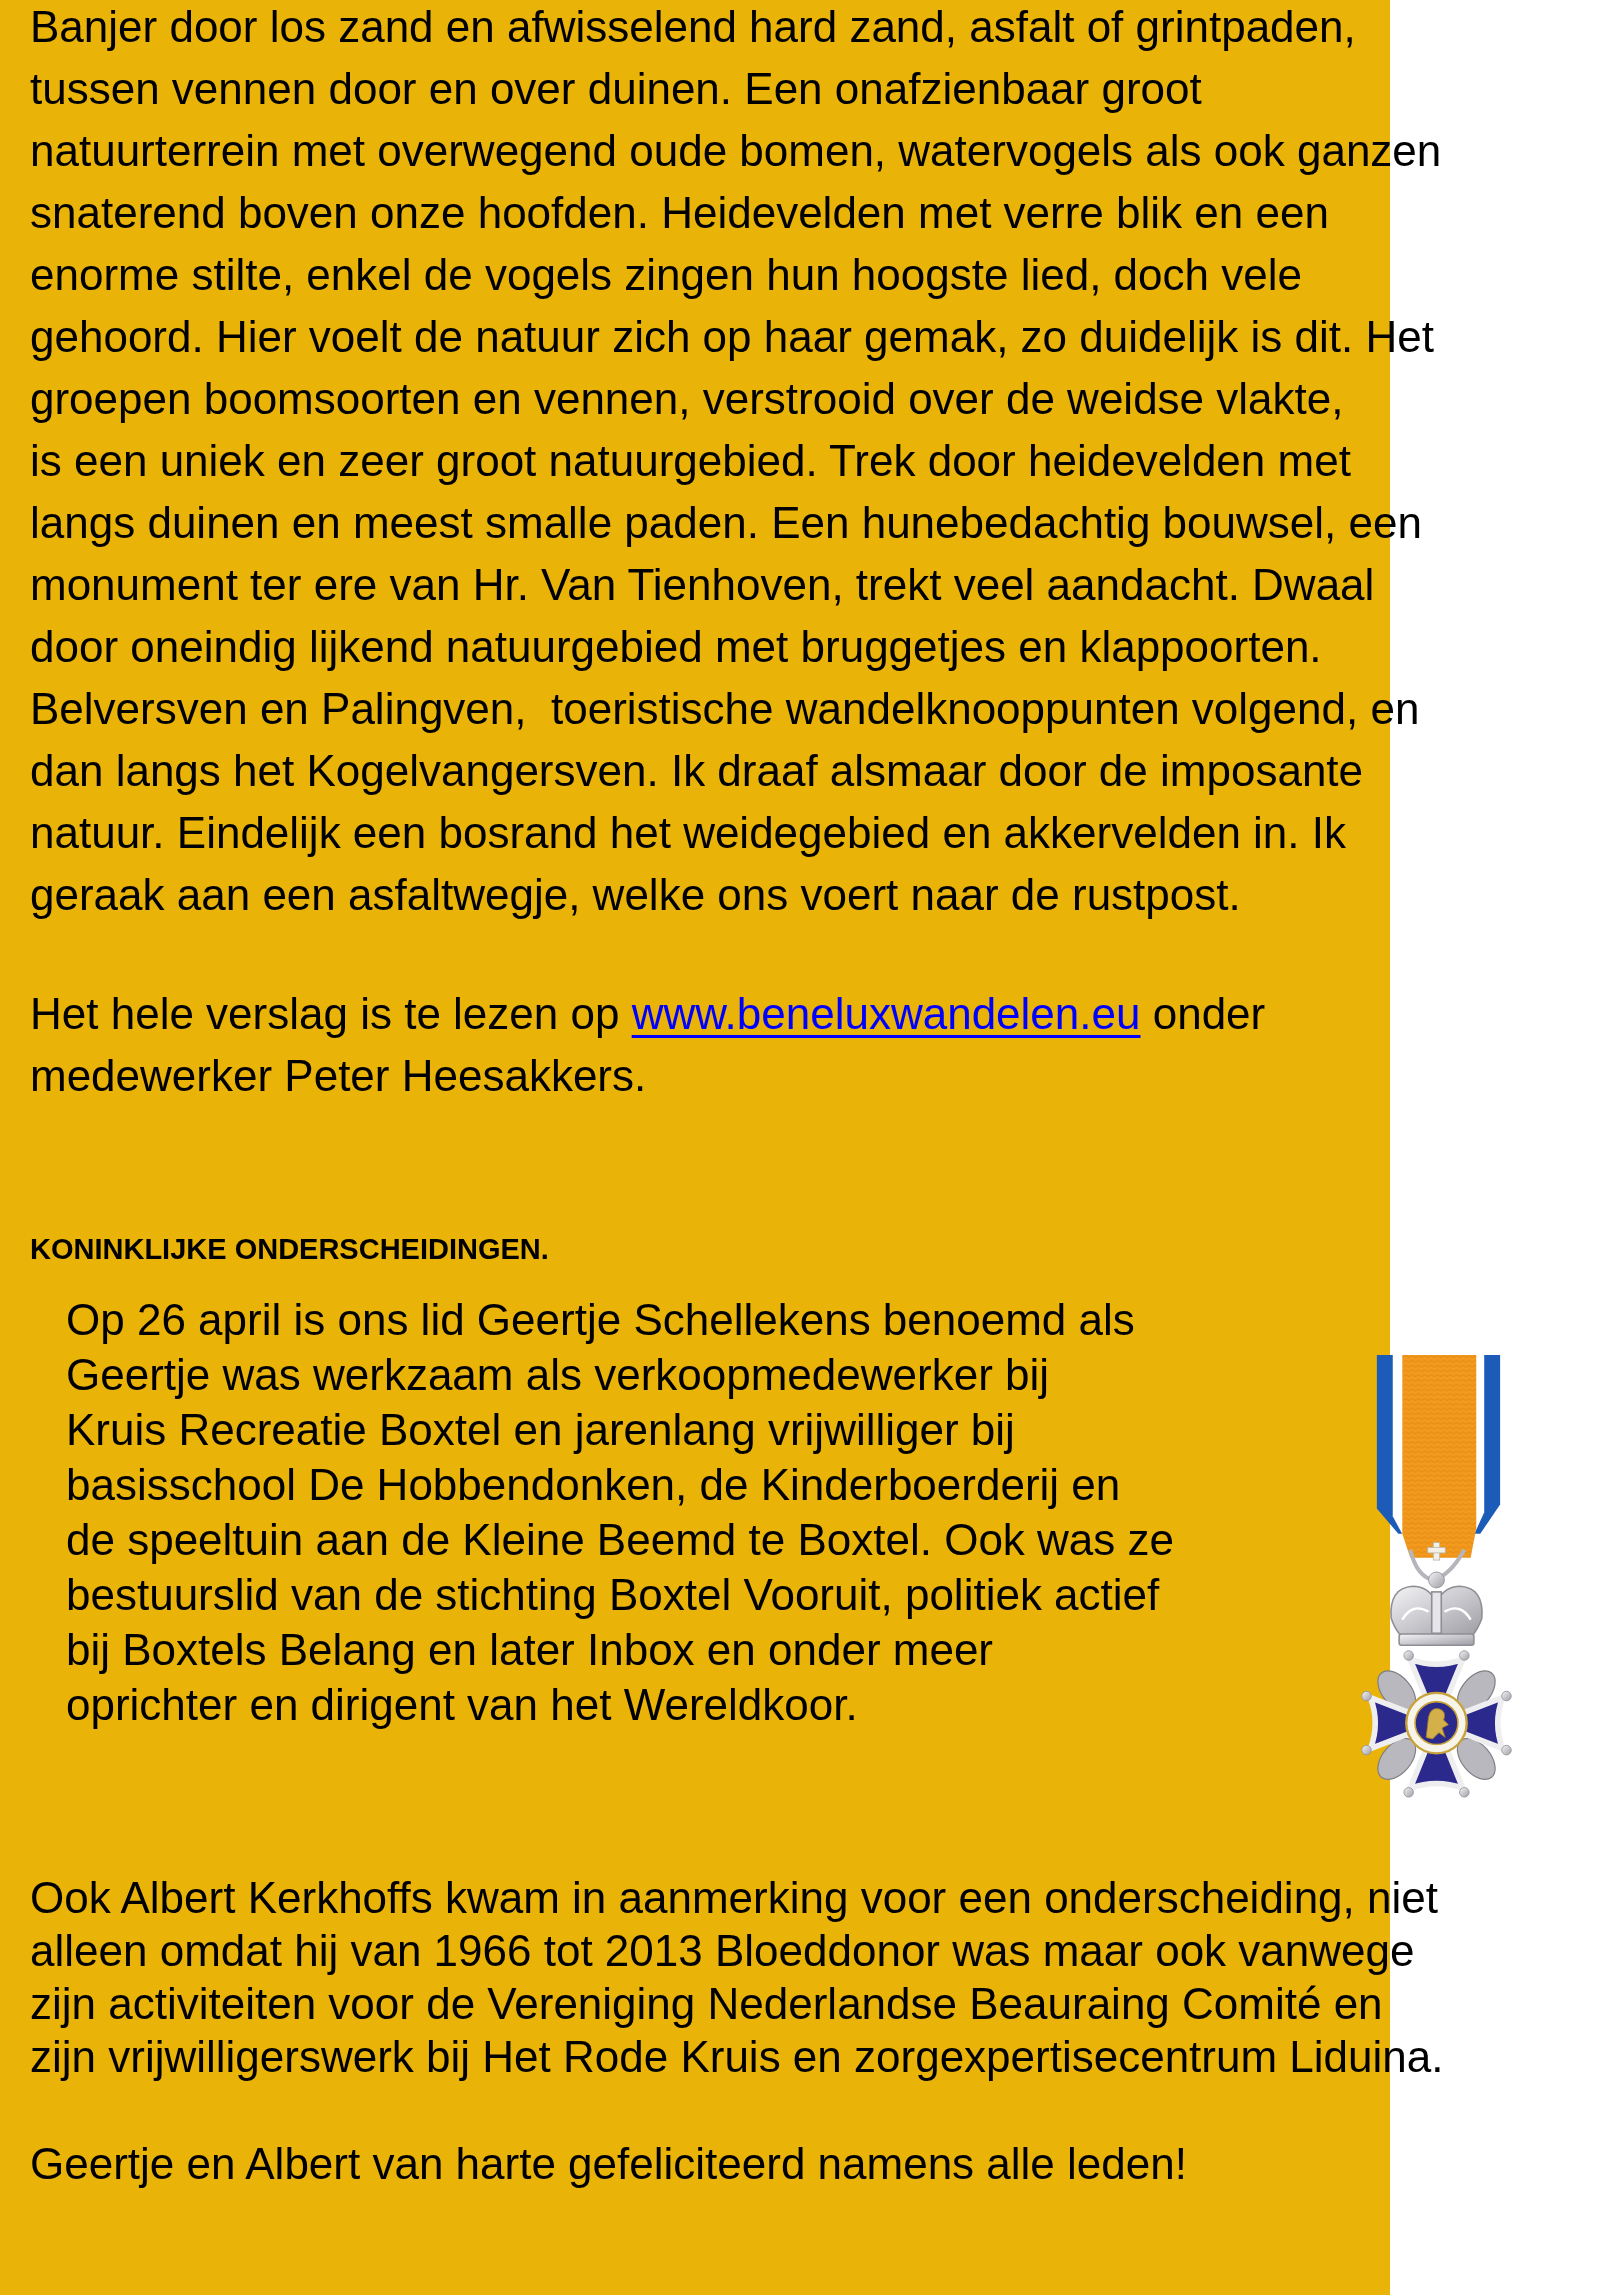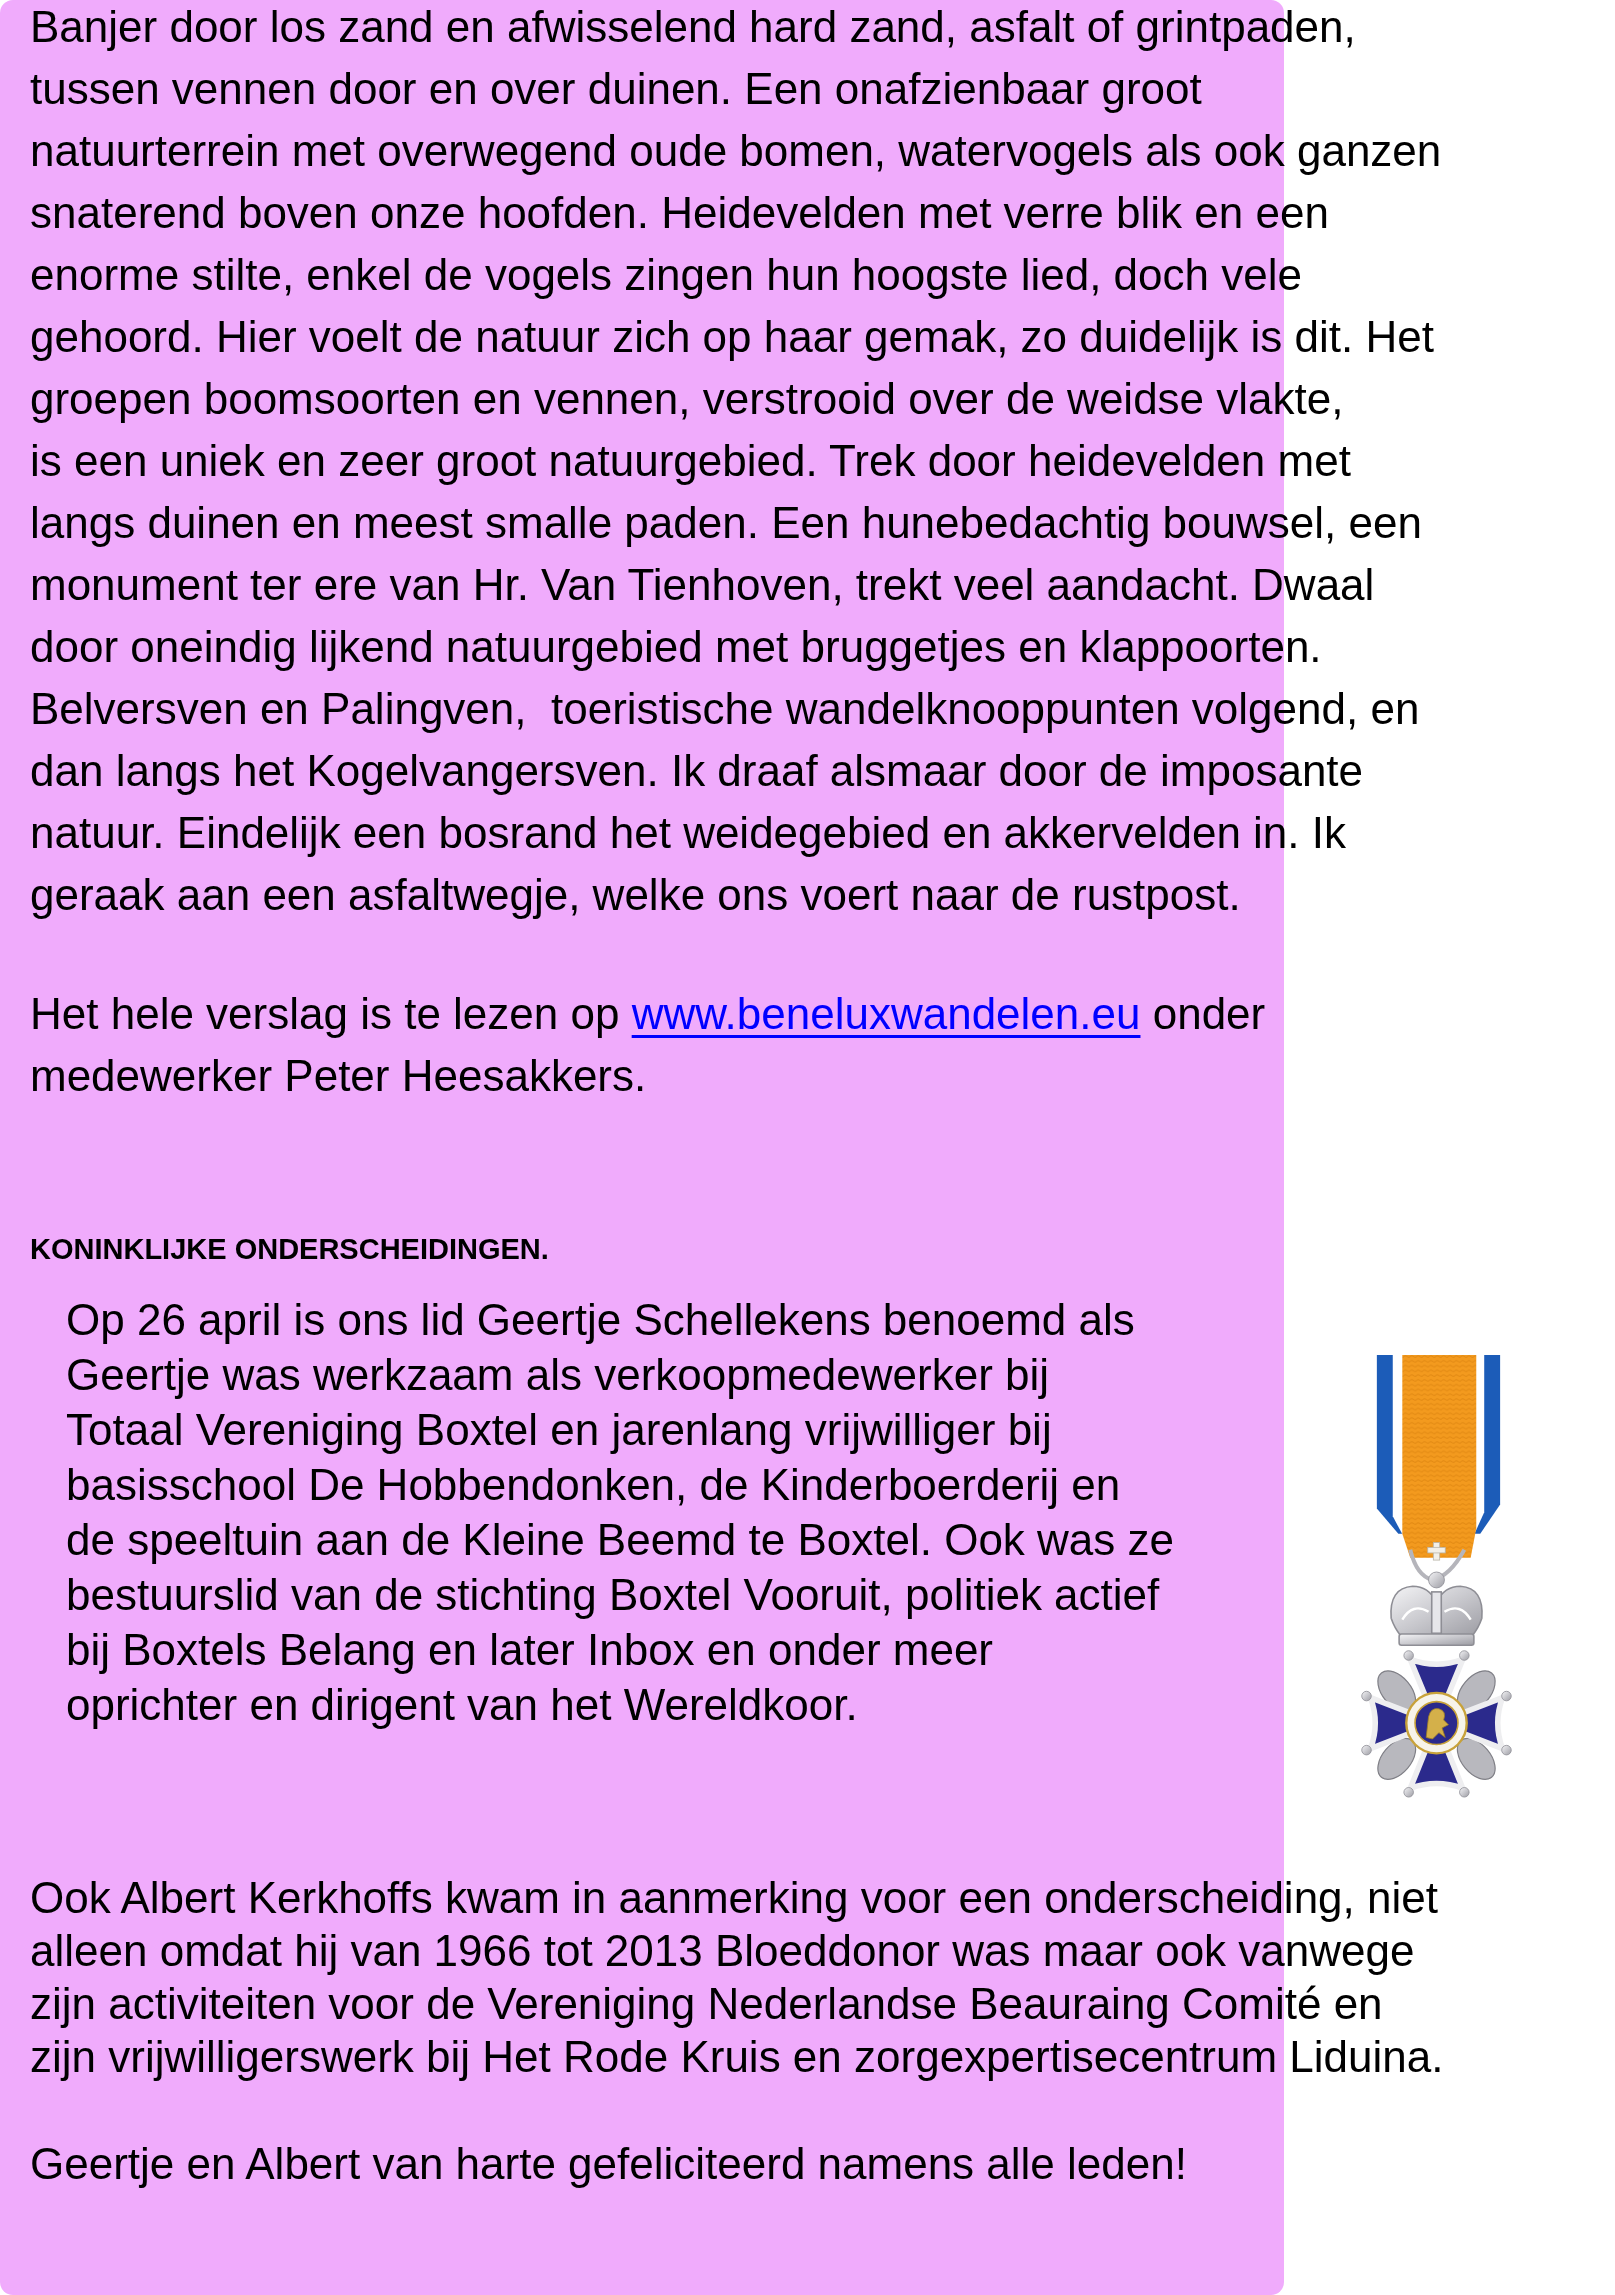--- a/index.html
+++ b/index.html
@@ -1,17 +1,17 @@
 <!DOCTYPE html>
 <html style="font-size:12.7px"><head>
 <meta charset="utf-8">
 <style>
   html, body { margin: 0; padding: 0; background: #ffffff; }
   body { width: 1616px; height: 2295px; position: relative; overflow: hidden; }
-  .page { position: absolute; left: 0; top: 0; width: 1284px; height: 2295px; background: #f0abfc; border-radius: 13px; }
+  .page { position: absolute; left: 0; top: 0; width: 1390px; height: 2295px; background: #eab308; }
   .block { position: absolute; left: 30px; margin: 0; }
   .line {
     display: block; white-space: pre;
     font-family: "Liberation Sans", sans-serif;
     font-size: 44px; color: #000000;
   }
   .b1 .line { height: 62px; line-height: 62px; }
   .b2 .line { height: 55px; line-height: 55px; }
   .b3 .line { height: 53px; line-height: 53px; }
   .heading {
@@ -48,21 +48,21 @@
   <div class="block b1" style="top:983px;">
     <span class="line"><span>Het hele verslag is te lezen op </span><a class="link" href="#">www.beneluxwandelen.eu</a><span> onder</span></span>
     <span class="line">medewerker Peter Heesakkers.</span>
   </div>
 
   <div class="heading" style="top:1219px;">KONINKLIJKE ONDERSCHEIDINGEN.</div>
 
   <div class="block b2" style="top:1292px;margin-left:36px;">
     <span class="line">Op 26 april is ons lid Geertje Schellekens benoemd als</span>
     <span class="line">Geertje was werkzaam als verkoopmedewerker bij</span>
-    <span class="line">Totaal Vereniging Boxtel en jarenlang vrijwilliger bij</span>
+    <span class="line">Kruis Recreatie Boxtel en jarenlang vrijwilliger bij</span>
     <span class="line">basisschool De Hobbendonken, de Kinderboerderij en</span>
     <span class="line">de speeltuin aan de Kleine Beemd te Boxtel. Ook was ze</span>
     <span class="line">bestuurslid van de stichting Boxtel Vooruit, politiek actief</span>
     <span class="line">bij Boxtels Belang en later Inbox en onder meer</span>
     <span class="line">oprichter en dirigent van het Wereldkoor.</span>
   </div>
 
   <div class="block b3" style="top:1871px;">
     <span class="line">Ook Albert Kerkhoffs kwam in aanmerking voor een onderscheiding, niet</span>
     <span class="line">alleen omdat hij van 1966 tot 2013 Bloeddonor was maar ook vanwege</span>

